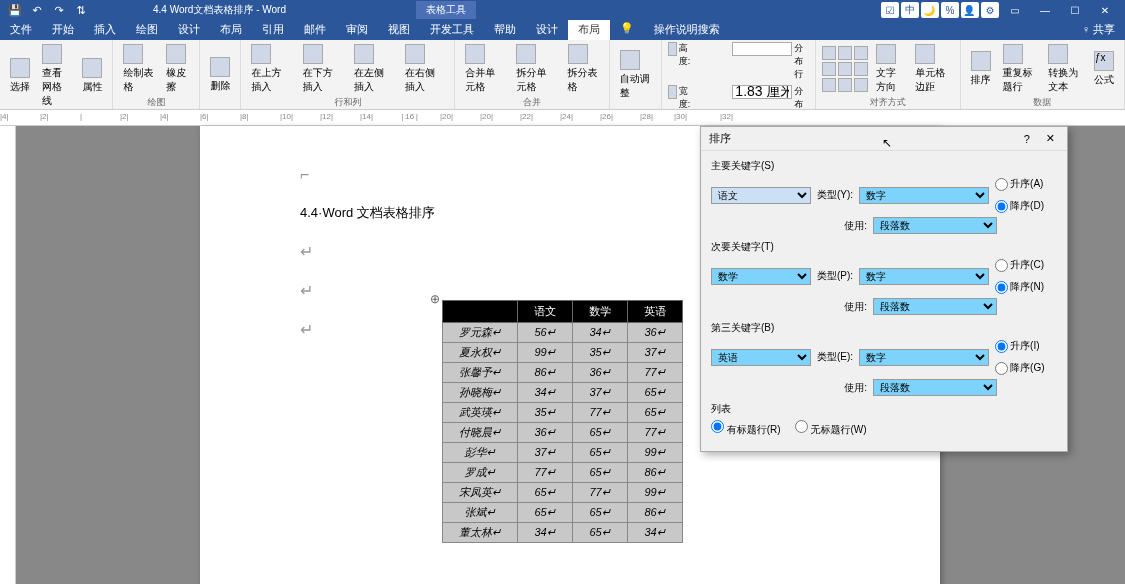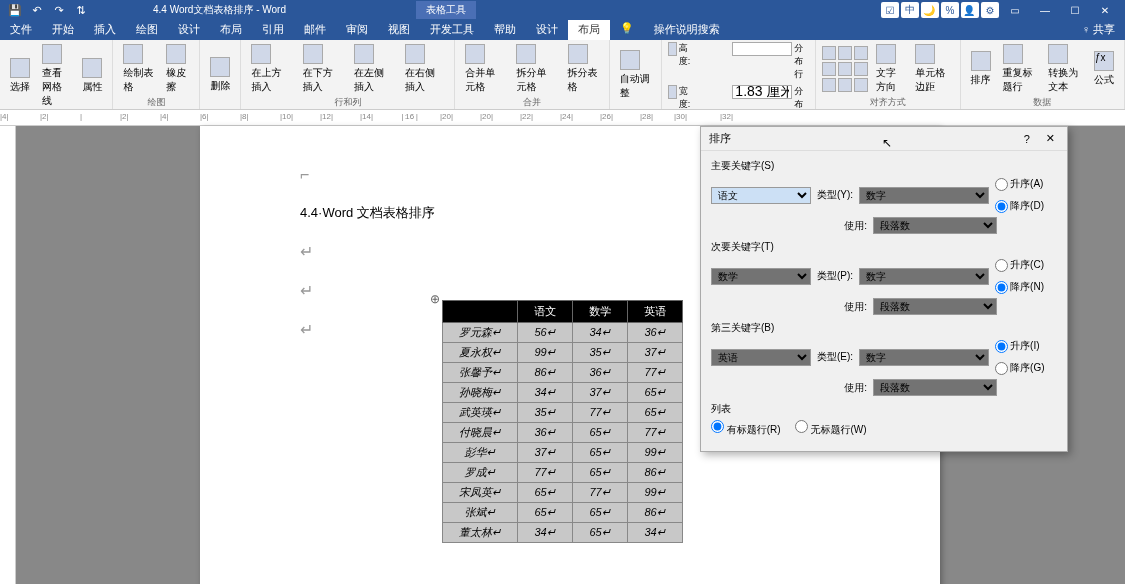--- a/index.html
+++ b/index.html
@@ -47,21 +47,21 @@
     
     .dialog { position: absolute; left: 700px; top: 126px; width: 368px; background: #f0f0f0; border: 1px solid #aaa; box-shadow: 3px 3px 8px rgba(0,0,0,0.3); font-size: 11px; }
     .dialog-header { display: flex; align-items: center; padding: 4px 8px; border-bottom: 1px solid #ddd; }
     .dialog-title { flex: 1; }
     .dialog-close { cursor: pointer; padding: 0 4px; }
     .dialog-help { cursor: pointer; padding: 0 4px; margin-right: 8px; }
     .dialog-body { padding: 8px 10px; }
     .dialog-section { margin-bottom: 6px; }
     .dialog-section-label { font-size: 10px; margin-bottom: 4px; }
     .dialog-row { display: flex; align-items: center; gap: 6px; margin-bottom: 4px; }
-    .dialog-select { border: 1px solid #999; background: #737373; font-size: 10px; padding: 1px 2px; }
+    .dialog-select { border: 1px solid #999; background: #7dd3fc; font-size: 10px; padding: 1px 2px; }
     .dialog-select.primary { width: 100px; background: #cce0f5; }
     .dialog-select.sec { width: 100px; }
     .dialog-select.type { width: 130px; }
     .dialog-select.use { width: 124px; }
     .dialog-label { font-size: 10px; }
     .dialog-radio-col { display: flex; flex-direction: column; gap: 8px; font-size: 10px; }
     .dialog-radio-col label { display: flex; align-items: center; gap: 2px; }
     .dialog-footer { display: flex; gap: 8px; padding: 6px 10px 10px; }
     .dialog-btn { padding: 3px 18px; border: 1px solid #999; background: #f5f5f5; font-size: 10px; cursor: pointer; }
     .dialog-btn.primary { border: 1px solid #2b579a; }

